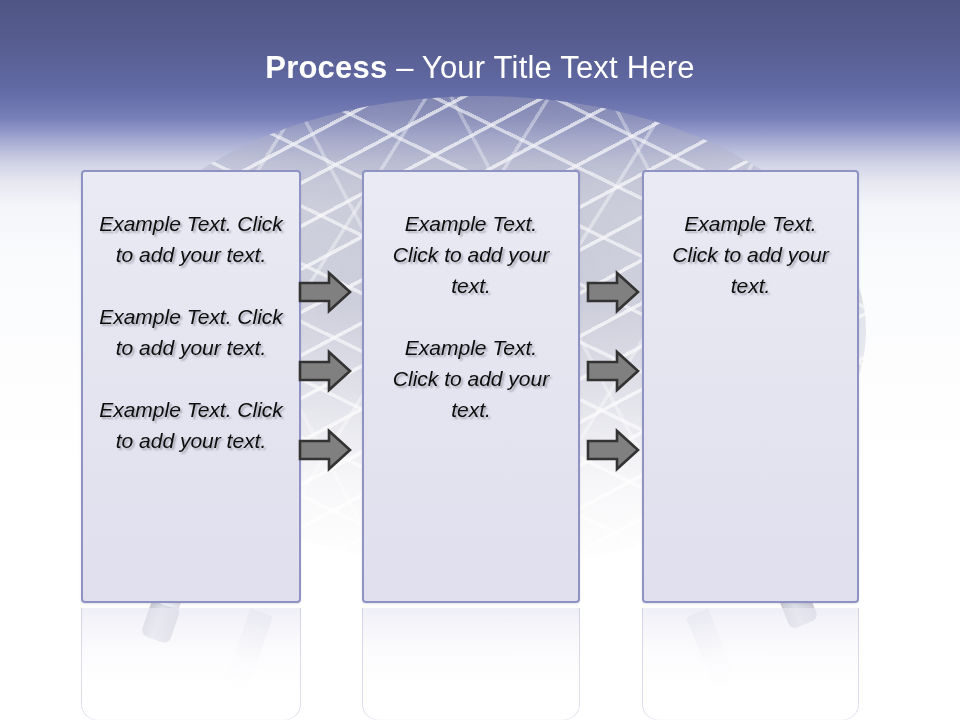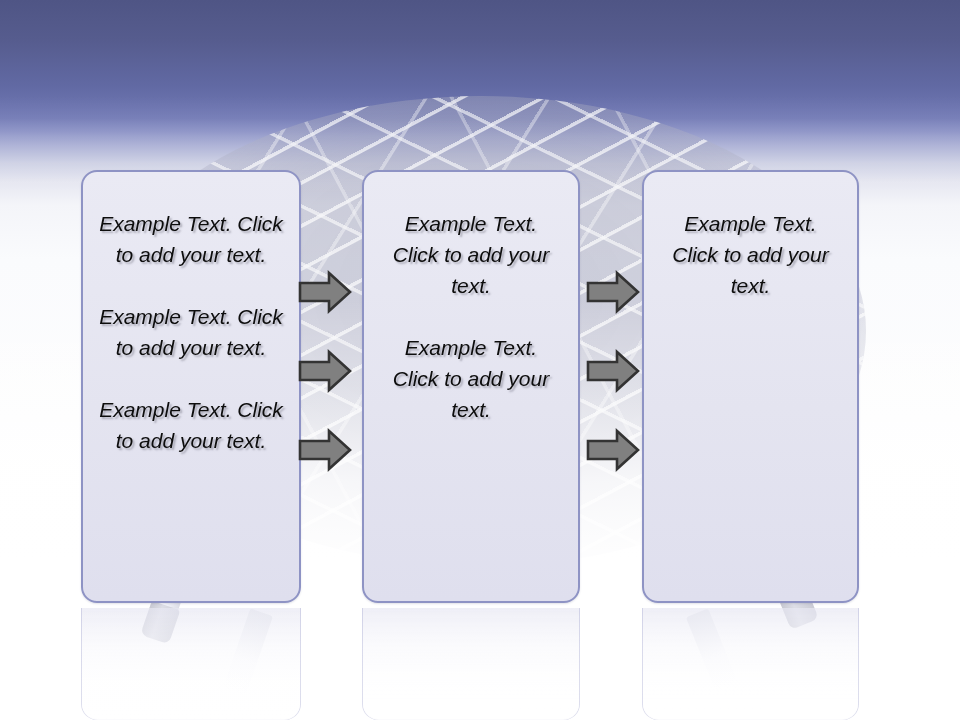--- a/index.html
+++ b/index.html
@@ -186,21 +186,21 @@
 
   
   .boxes { position: absolute; left: 0; top: 0; width: 960px; height: 720px; }
 
   .pbox {
     position: absolute;
     top: 170px;
     height: 433px;
     background: linear-gradient(to bottom, #eaeaf4 0%, #e4e4f0 55%, #dfdfee 100%);
     border: 2px solid #8e93c4;
-    border-radius: 16px;
+    border-radius: 4px;
     box-sizing: border-box;
     box-shadow: 0 1px 2px rgba(90,92,130,0.18);
     display: flex;
     flex-direction: column;
     align-items: center;
     padding: 36px 16px 12px 16px;
   }
   .pbox-1 { left: 81px;  width: 220px; }
   .pbox-2 { left: 362px; width: 218px; }
   .pbox-3 { left: 642px; width: 217px; }
@@ -288,20 +288,23 @@
   <div class="bg-fade"></div>
   <div class="bg-fade-top"></div>
 
   <div class="leg leg-left">
     <div class="foot"></div>
   </div>
   <div class="leg leg-right">
     <div class="foot"></div>
   </div>
 
+  <div class="title">
+    <span class="t-strong">Process</span><span class="t-rest"> – Your Title Text Here</span>
+  </div>
 
   <div class="refl refl-1">
       <div class="refl-inner"></div>
     </div>
   <div class="refl refl-2">
       <div class="refl-inner"></div>
     </div>
   <div class="refl refl-3">
       <div class="refl-inner"></div>
     </div>

